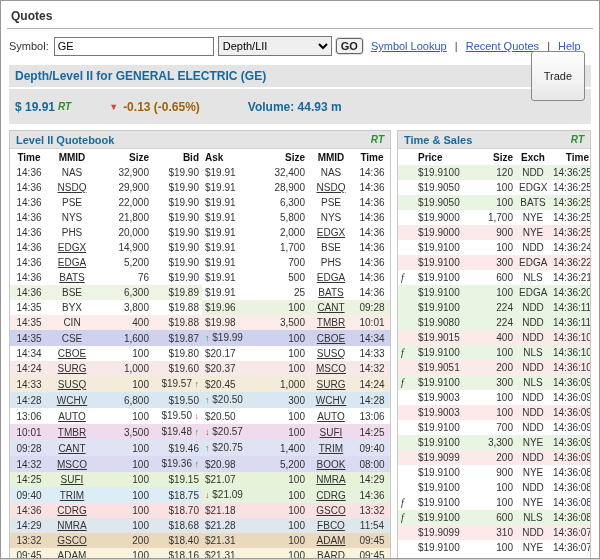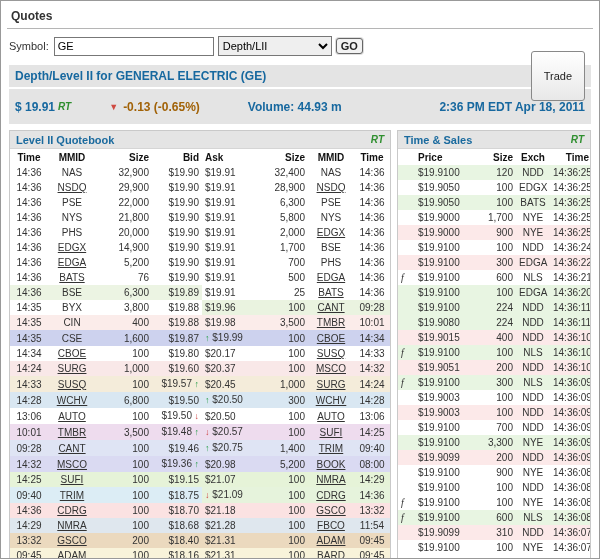--- a/index.html
+++ b/index.html
@@ -55,34 +55,40 @@
   <div class="page-title">Quotes</div>
   <hr class="title-rule">
 
   <div class="form-row">
     <label>Symbol:</label>
     <input class="symbol-input" value="GE" style="">
     <select class="view-select">
       <option>Depth/LII</option>
     </select>
     <button class="go-button">GO</button>
+    <span class="top-links">
+      <a>Symbol Lookup</a>
+      <span class="sep">|</span>
+      <a>Recent Quotes</a>
+      <span class="sep">|</span>
+      <a>Help</a>
+    </span>
   </div>
 
   <div class="quote-title-bar">
     <span class="quote-title">Depth/Level II for GENERAL ELECTRIC  (GE)</span>
     <button class="trade-button">Trade</button>
   </div>
 
   <div class="quote-info-bar">
     <span class="qi-price">$ 19.91</span>
     <span class="rt-badge">RT</span>
     <span class="qi-tri">▼</span>
     <span class="qi-change">-0.13 (-0.65%)</span>
     <span class="qi-volume">Volume: 44.93 m</span>
-    <span class="qi-time">2:36 PM EDT Apr 18, 2011</span>
   </div>
 
   <div class="panels">
     <div class="panel panel-l2">
       <div class="panel-header">
         <span class="panel-title">Level II Quotebook</span>
         <span class="rt-badge">RT</span>
       </div>
       <table>
         <colgroup>

